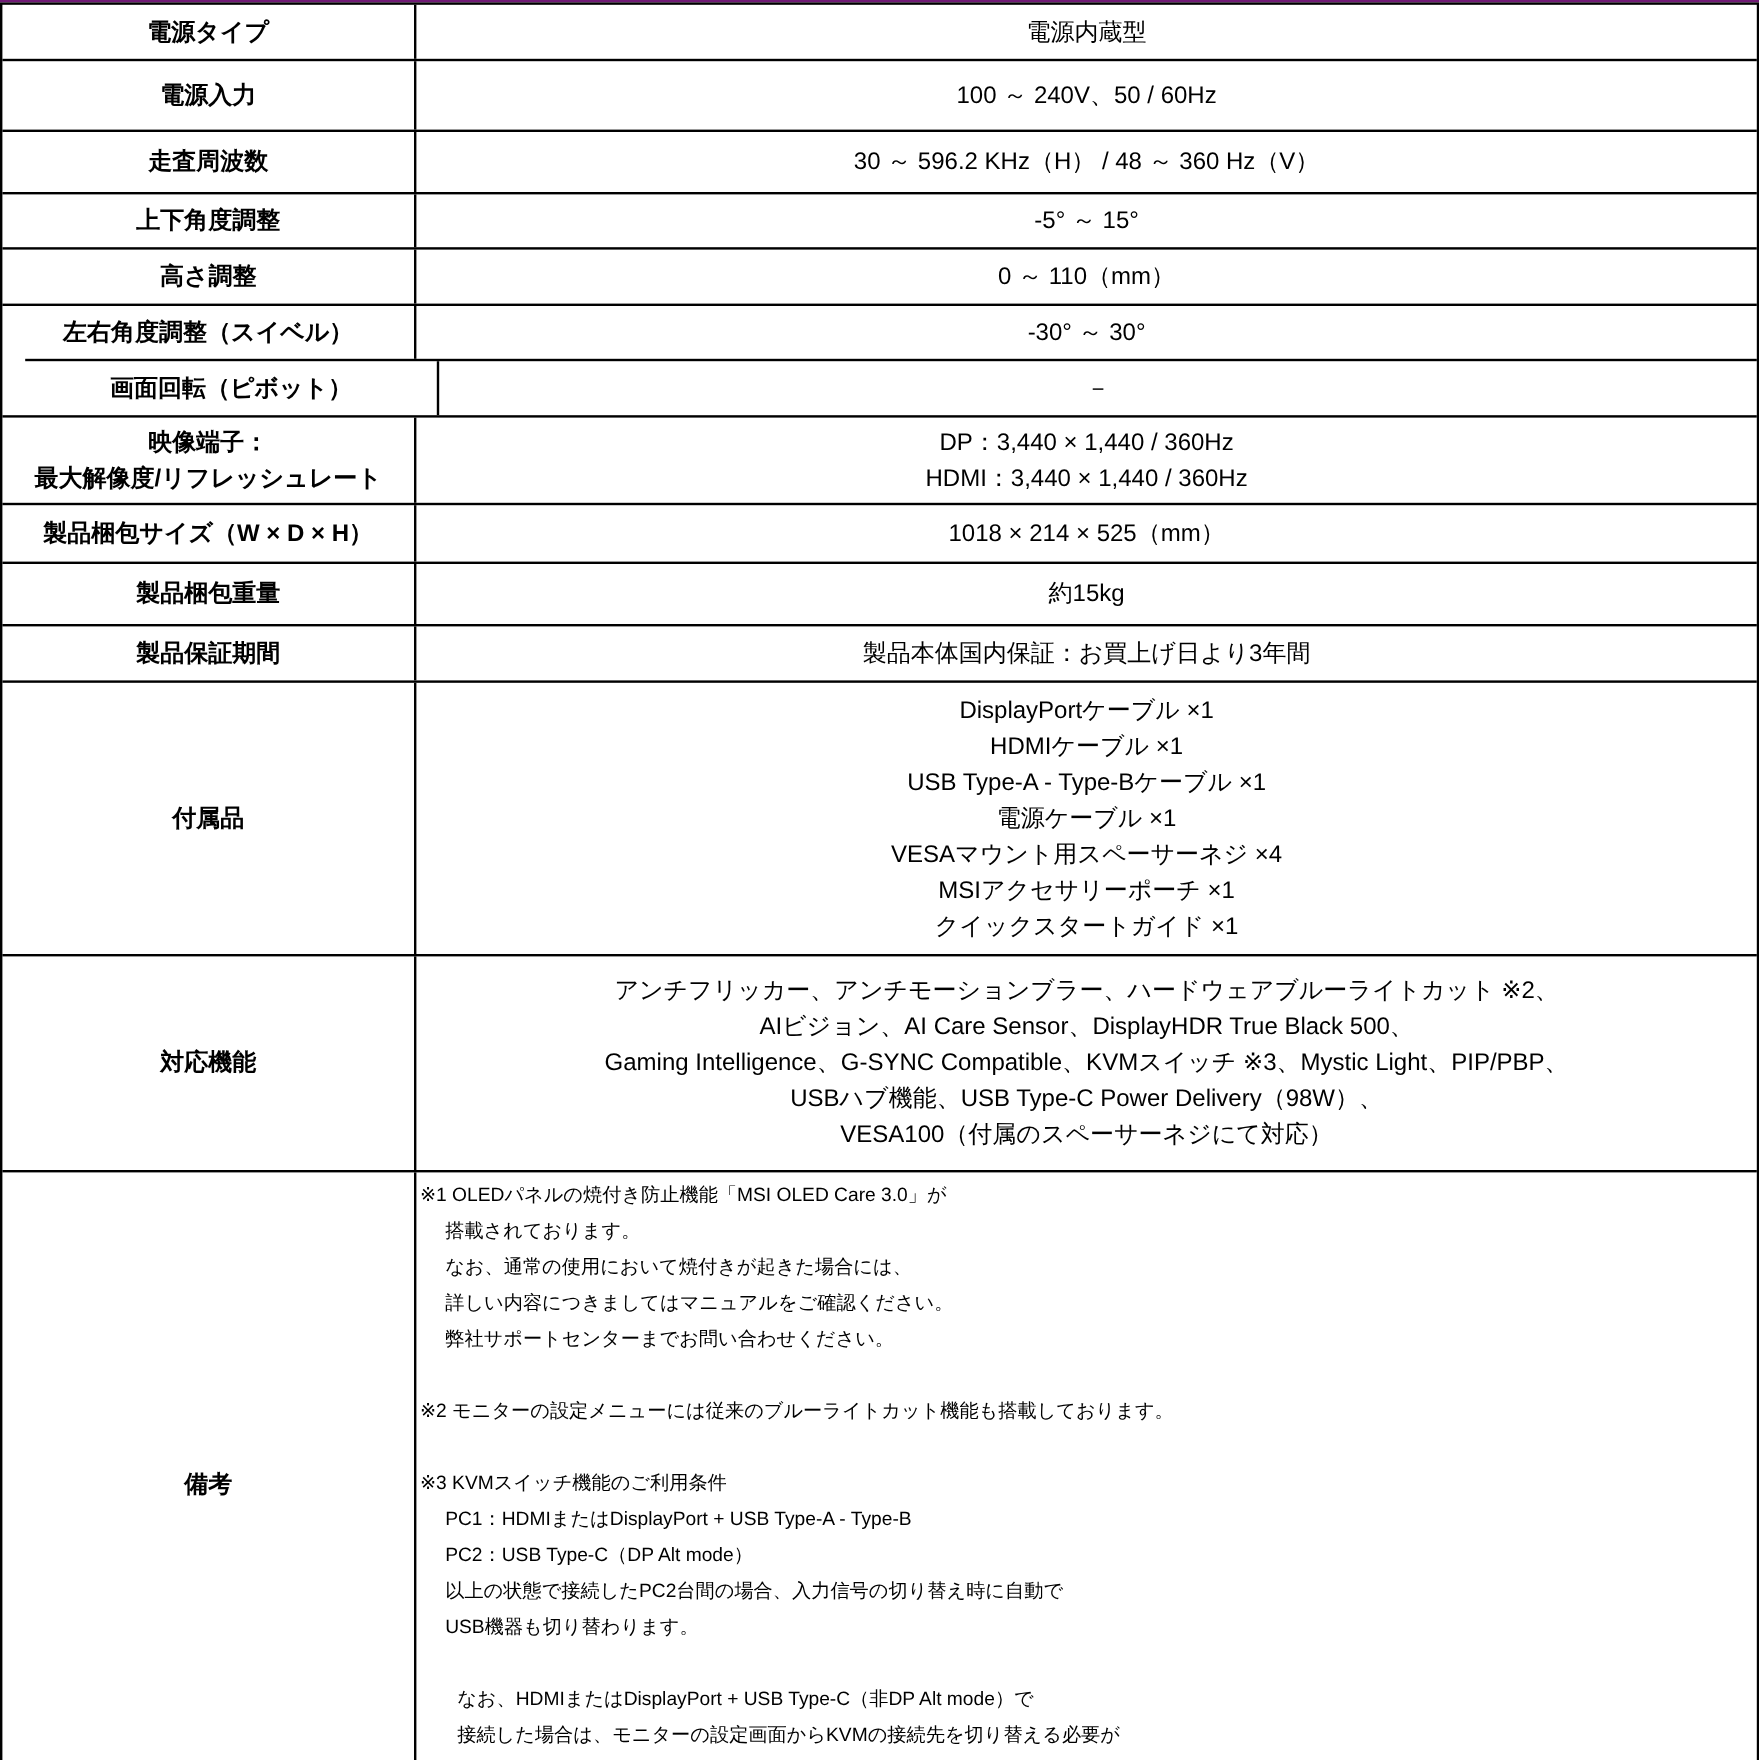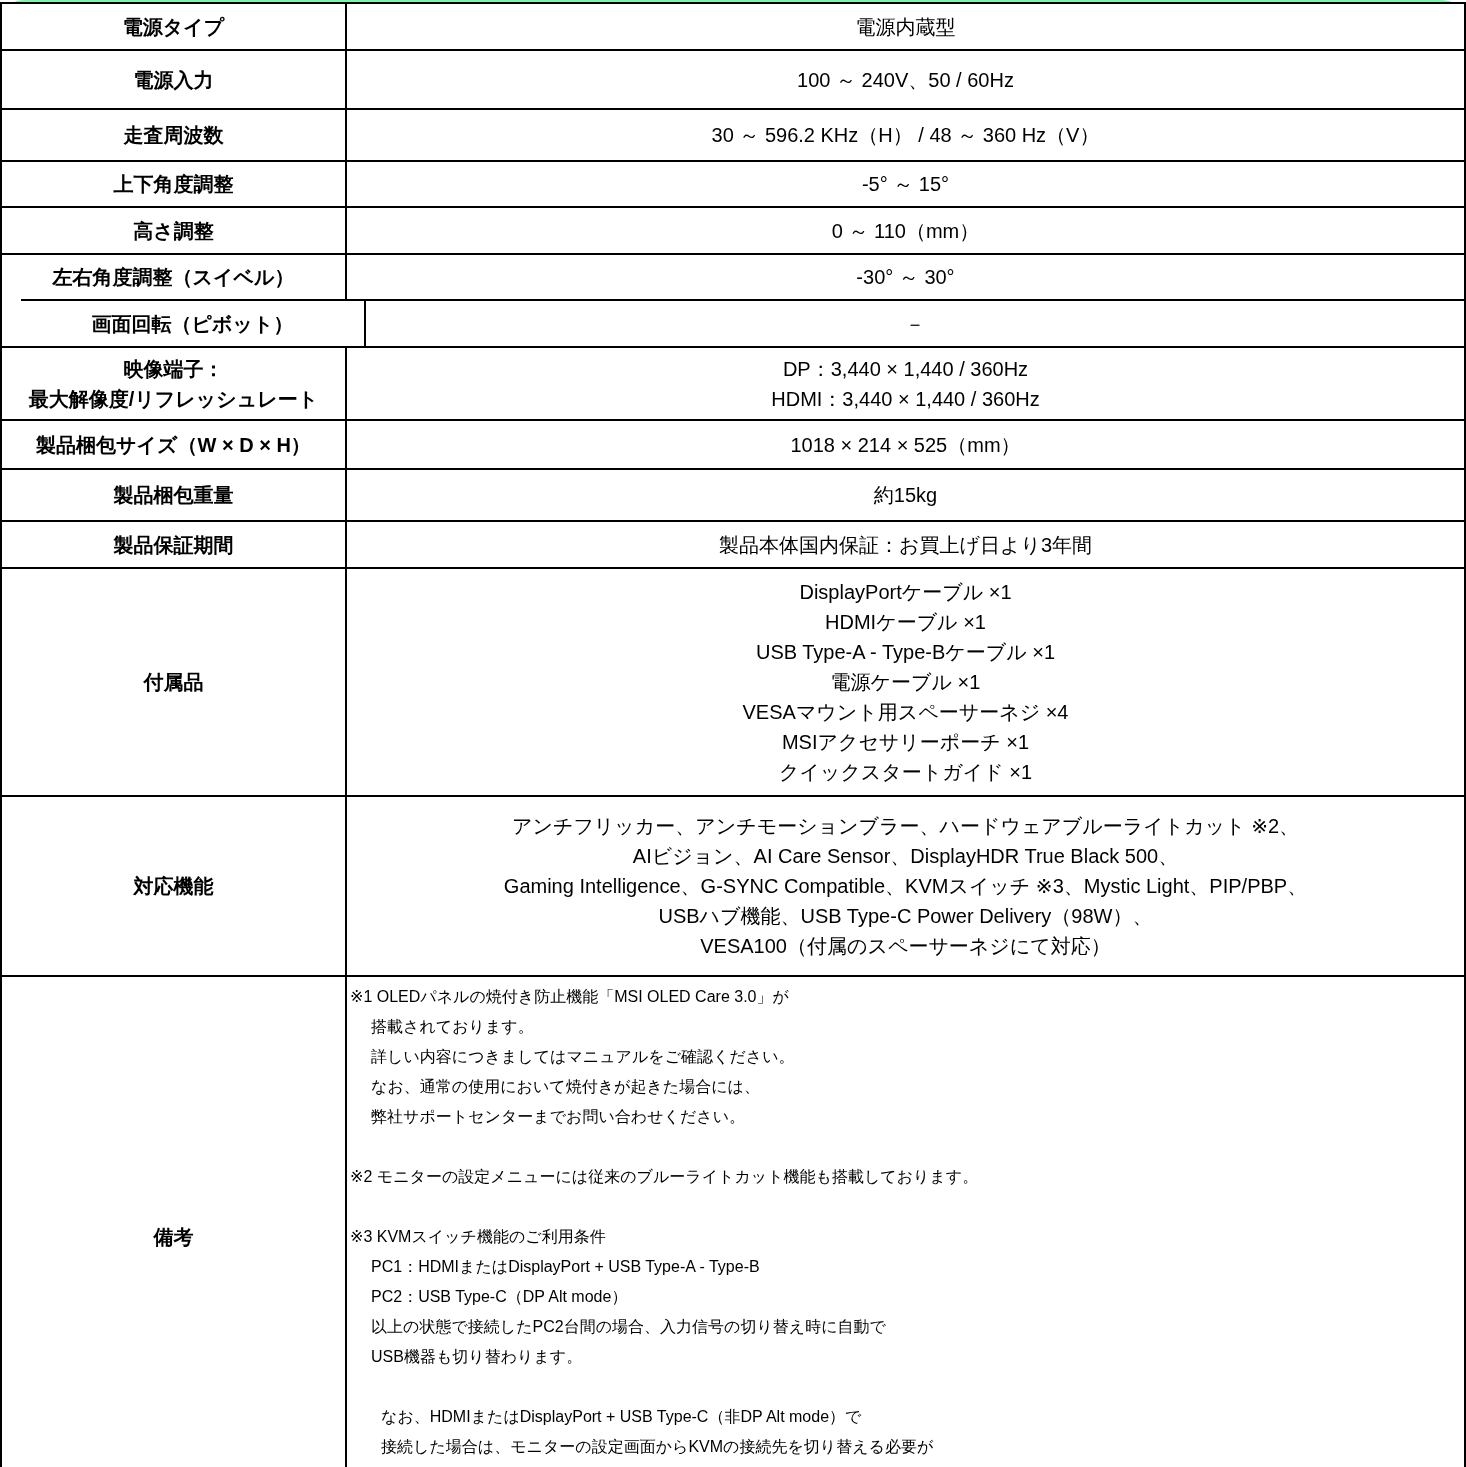--- a/index.html
+++ b/index.html
@@ -5,24 +5,23 @@
   html, body {
     margin: 0;
     padding: 0;
     background: #ffffff;
     font-family: "Liberation Sans", "DejaVu Sans", sans-serif;
     color: #000000;
   }
   .page {
     width: 1466px;
     height: 1467px;
-    background: #86efac;
+    background: #701a75;
     box-sizing: border-box;
     padding-top: 2px;
-    border-radius: 24px;
   }
   .spec-table {
     width: 1466px;
     box-sizing: border-box;
     border: 2px solid #000000;
     background: #ffffff;
   }
   .spec-row {
     display: flex;
     box-sizing: border-box;
@@ -199,22 +198,22 @@
           <div class="value-line">VESA100（付属のスペーサーネジにて対応）</div>
         </div>
       </div>
       <div class="spec-row" style="height: 522px;">
         <div class="label-cell">
           <div class="value-line">備考</div>
         </div>
         <div class="value-cell notes-cell">
           <div class="note-line i0">※1 OLEDパネルの焼付き防止機能「MSI OLED Care 3.0」が</div>
           <div class="note-line i1">搭載されております。</div>
+          <div class="note-line i1">なお、通常の使用において焼付きが起きた場合には、</div>
           <div class="note-line i1">詳しい内容につきましてはマニュアルをご確認ください。</div>
-          <div class="note-line i1">なお、通常の使用において焼付きが起きた場合には、</div>
           <div class="note-line i1">弊社サポートセンターまでお問い合わせください。</div>
           <div class="note-line i0"></div>
           <div class="note-line i0">※2 モニターの設定メニューには従来のブルーライトカット機能も搭載しております。</div>
           <div class="note-line i0"></div>
           <div class="note-line i0">※3 KVMスイッチ機能のご利用条件</div>
           <div class="note-line i1">PC1：HDMIまたはDisplayPort + USB Type-A - Type-B</div>
           <div class="note-line i1">PC2：USB Type-C（DP Alt mode）</div>
           <div class="note-line i1">以上の状態で接続したPC2台間の場合、入力信号の切り替え時に自動で</div>
           <div class="note-line i1">USB機器も切り替わります。</div>
           <div class="note-line i0"></div>

